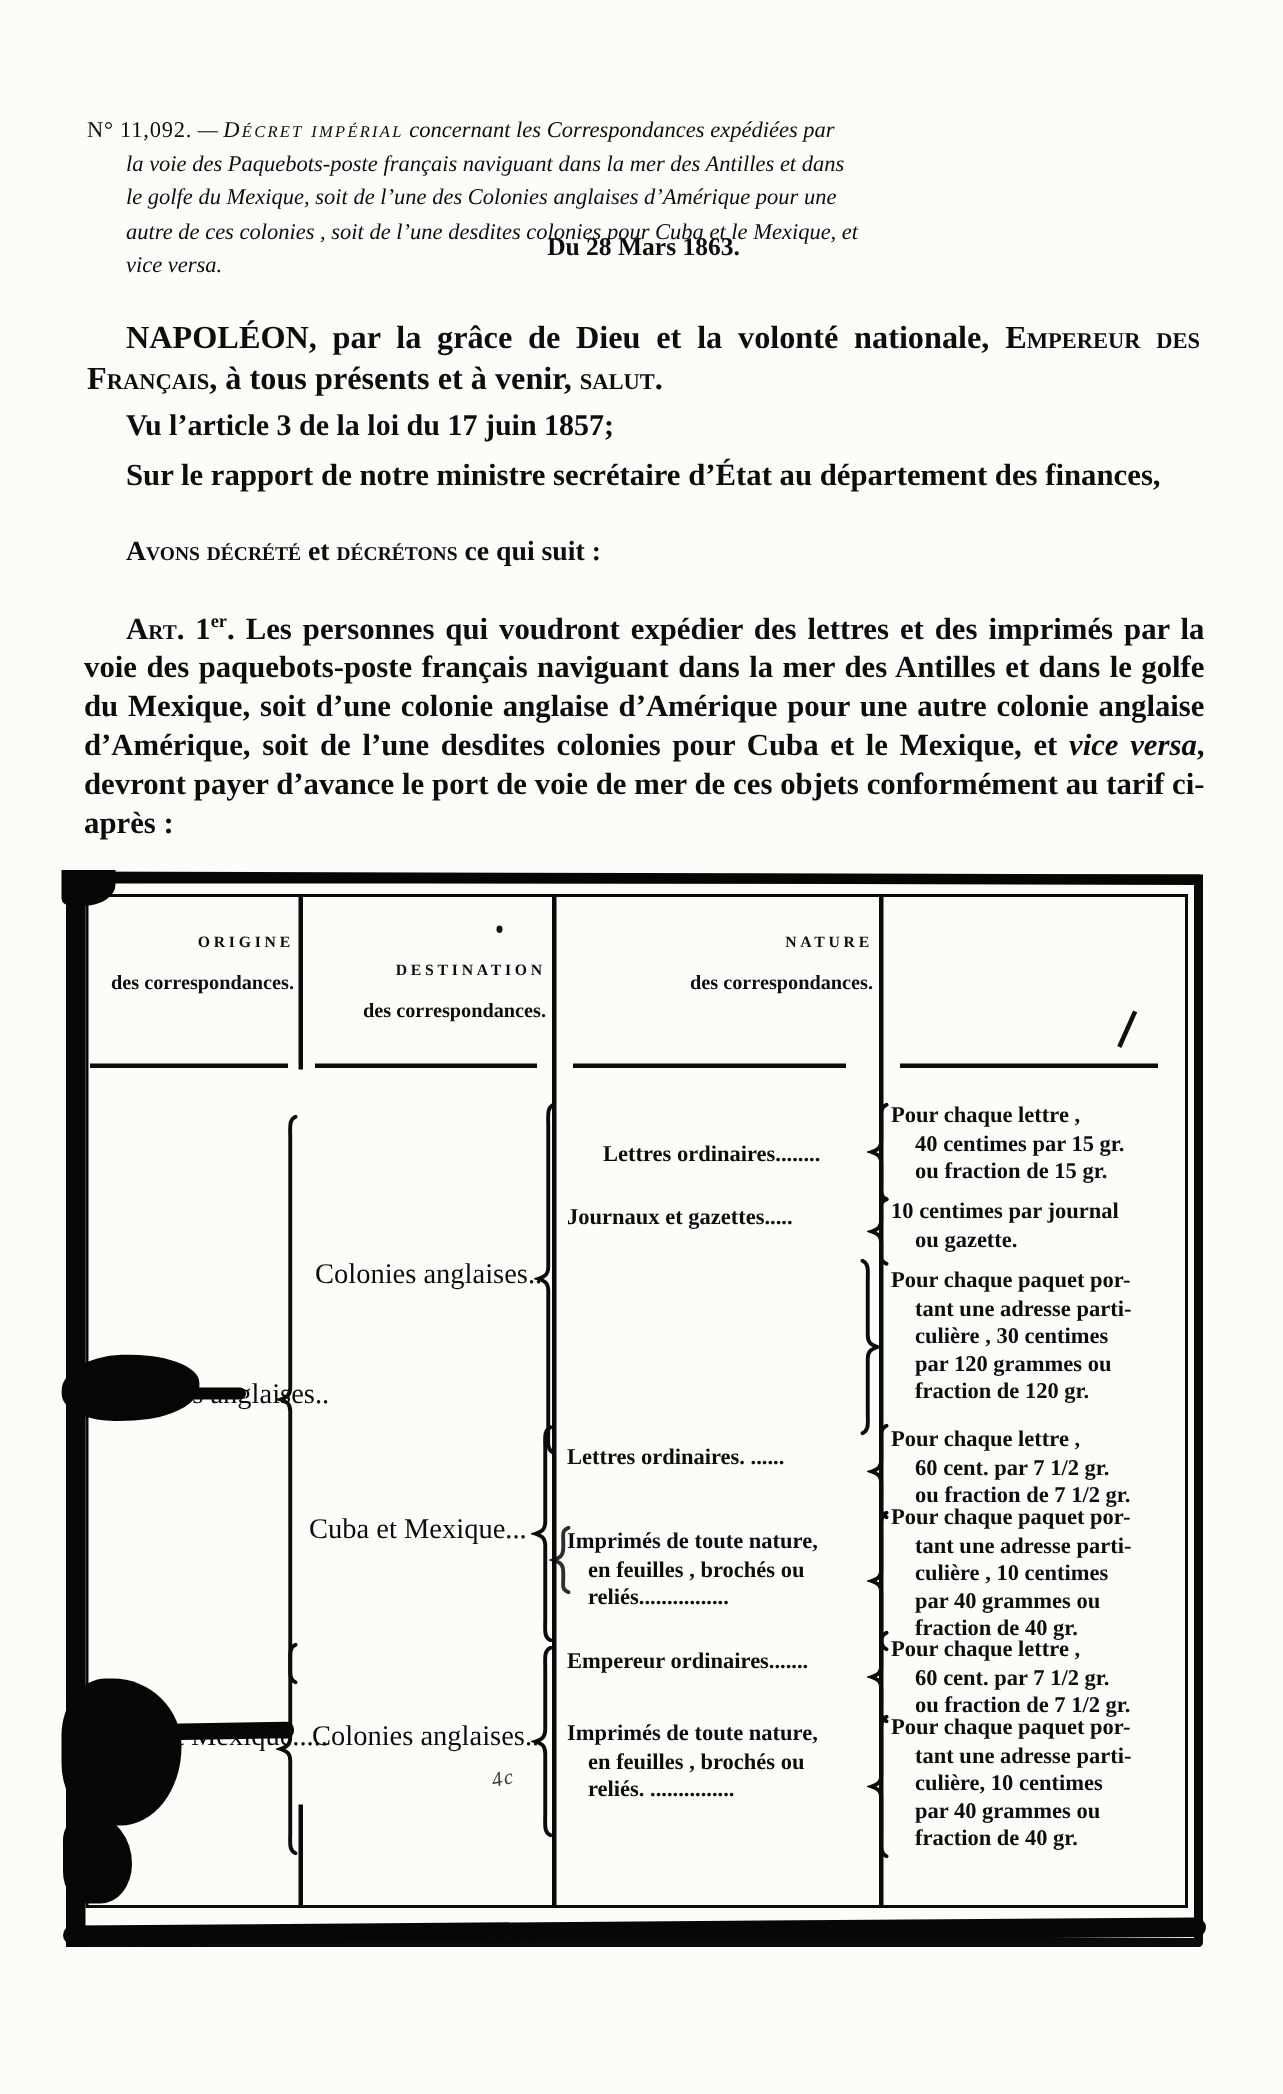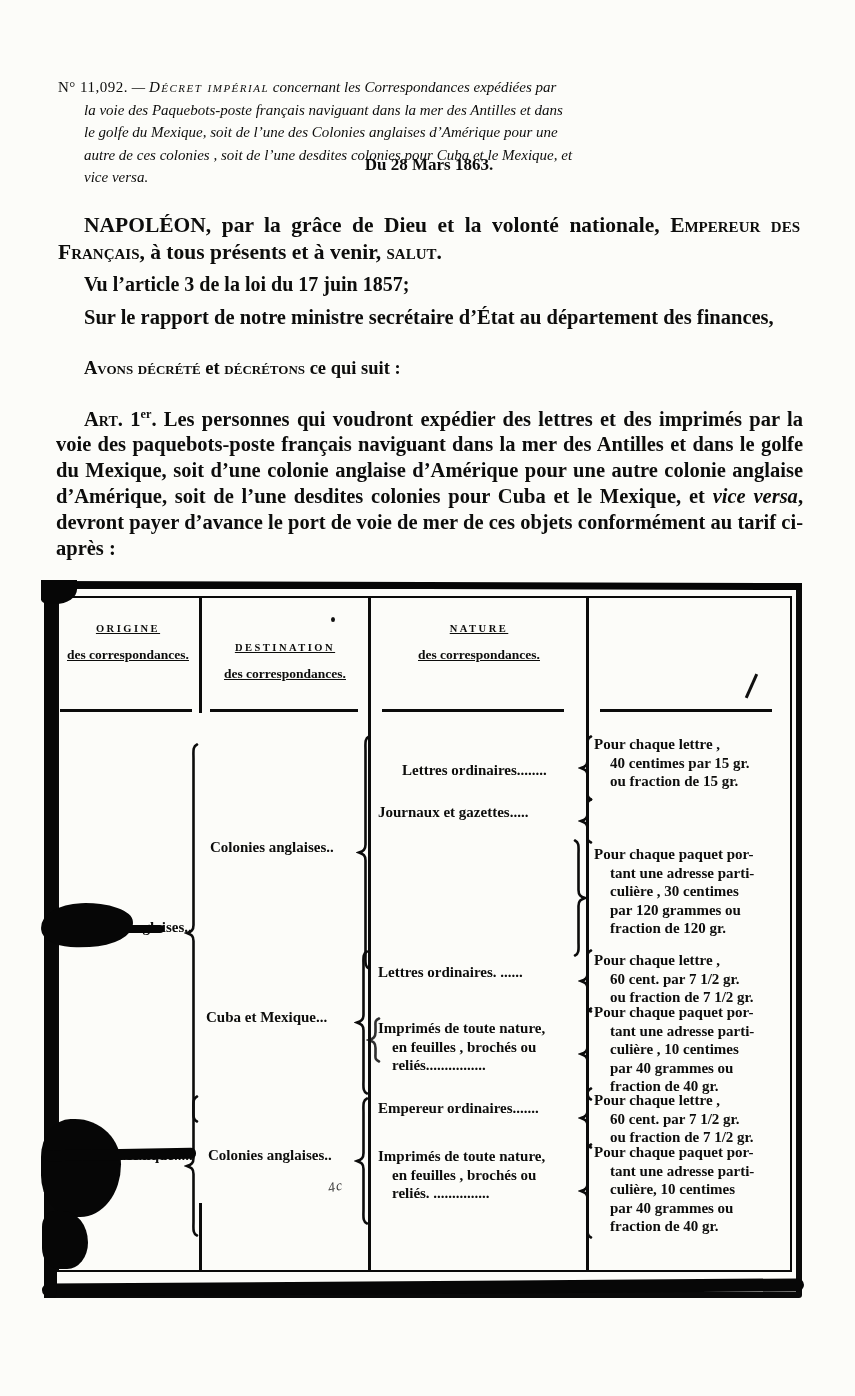--- a/index.html
+++ b/index.html
@@ -33,27 +33,27 @@
   .ital{font-style:italic;}
   
   .ttable{left:44px;top:583px;width:758px;height:715px;}
   .t-outer{position:absolute;inset:0;border:6px solid #0a0a0a;border-radius:3px;}
   .t-inner{position:absolute;left:13px;top:13px;right:10px;bottom:26px;border:2px solid #0a0a0a;}
   .t-leftbar{position:absolute;left:0;top:0;bottom:0;width:13px;background:#070707;border-radius:0 35% 20% 0/2% 3% 2% 2%;}
   .t-bottombar{position:absolute;left:-2px;right:-2px;bottom:4px;height:13px;background:#070707;transform:rotate(-.4deg);border-radius:8px/60%;}
   .t-topbar{position:absolute;top:-1px;left:0;right:0;height:7px;background:#070707;transform:rotate(.15deg);}
   .vline{position:absolute;width:2.5px;background:#0b0b0b;}
   .hrule{position:absolute;height:2.5px;background:#0b0b0b;}
-  .th{position:absolute;text-align:center;font-weight:bold;text-decoration:underline;}
+  .th{position:absolute;text-align:right;font-weight:bold;}
   .th .t1{font-size:10.5px;letter-spacing:2.5px;}
   .th .t2{font-size:13.5px;margin-top:13px;font-weight:bold;}
   .cell{position:absolute;font-weight:bold;font-size:15px;line-height:19px;white-space:pre-line;}
   .nat3,.nat5,.nat7{line-height:18.5px;padding-left:14px;text-indent:-14px;}
   .tax{line-height:18.5px;padding-left:16px;text-indent:-16px;}
-  .olabel,.dlabel{position:absolute;font-weight:bold;font-size:15px;white-space:nowrap;}
+  .olabel,.dlabel{position:absolute;font-weight:normal;font-size:19px;white-space:nowrap;}
   .brace{position:absolute;width:16px;}
   
   .blot{position:absolute;background:#060606;}
   .blot1{left:-3px;top:320px;width:92px;height:44px;border-radius:46% 58% 50% 42%/55% 48% 52% 45%;transform:rotate(-2deg);}
   .smear1{left:0;top:342px;width:120px;height:8px;border-radius:4px;}
   .blot2{left:-3px;top:536px;width:80px;height:98px;border-radius:40% 62% 55% 45%/42% 50% 58% 46%;}
   .smear2{left:0;top:566px;width:152px;height:11px;border-radius:5px;transform:rotate(-1deg);}
   .blot3{left:-2px;top:628px;width:46px;height:58px;border-radius:30% 60% 50% 40%;}
   .corner{left:-3px;top:-3px;width:36px;height:24px;border-radius:0 0 60% 20%;}
   .slash{position:absolute;width:2.5px;height:26px;background:#101010;transform:rotate(24deg);}
@@ -125,20 +125,22 @@
 en feuilles , brochés ou
 reliés................</div>
   <div class="cell" style="left:334px;top:516px;width:202px;">Empereur ordinaires.......</div>
   <div class="cell nat7" style="left:334px;top:564px;width:202px;">Imprimés de toute nature,
 en feuilles , brochés ou
 reliés. ...............</div>
 
   <div class="cell tax" style="left:550px;top:152px;width:198px;">Pour chaque lettre ,
 40 centimes par 15 gr.
 ou fraction de 15 gr.</div>
+  <div class="cell tax" style="left:550px;top:216px;width:198px;">10 centimes par journal
+ou gazette.</div>
   <div class="cell tax" style="left:550px;top:262px;width:198px;">Pour chaque paquet por-
 tant une adresse parti-
 culière , 30 centimes
 par 120 grammes ou
 fraction de 120 gr.</div>
   <div class="cell tax" style="left:550px;top:368px;width:198px;">Pour chaque lettre ,
 60 cent. par 7 1/2 gr.
 ou fraction de 7 1/2 gr.</div>
   <div class="cell tax" style="left:550px;top:420px;width:198px;">Pour chaque paquet por-
 tant une adresse parti-

